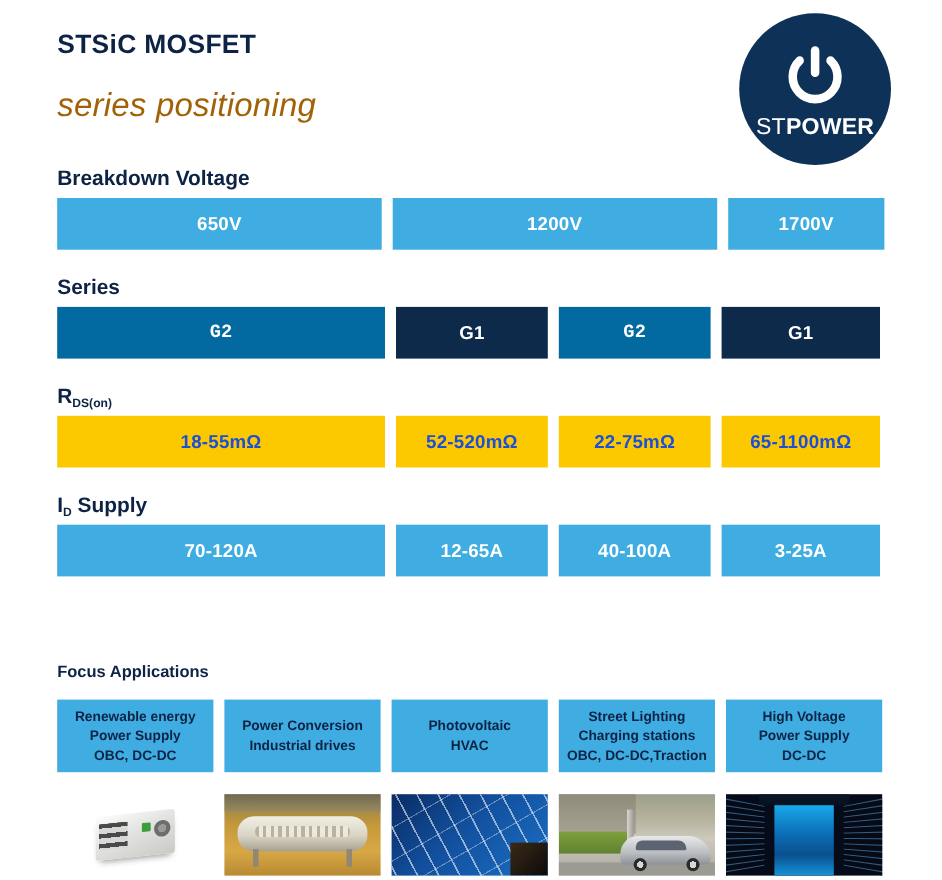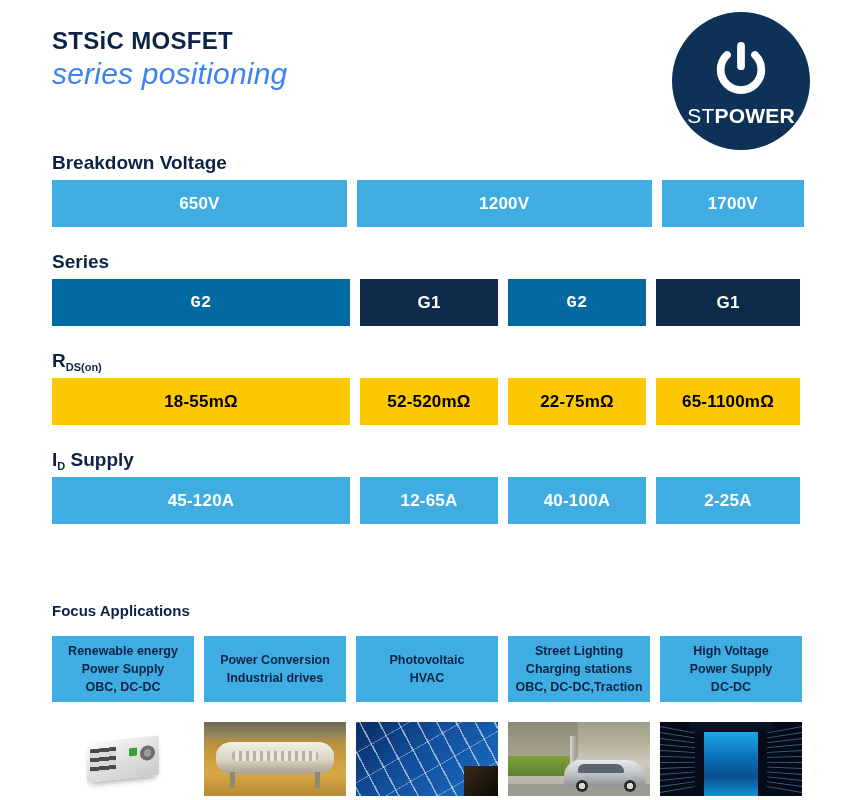--- a/index.html
+++ b/index.html
@@ -32,24 +32,25 @@
     font-weight: bold;
     color: #0d2345;
     letter-spacing: 0.3px;
     line-height: 1.12;
     white-space: nowrap;
   }
   .title-sub {
     font-size: 30px;
     font-weight: normal;
     font-style: italic;
-    color: #3b82f6;
+    color: #a16207;
     letter-spacing: 0.2px;
     line-height: 1.25;
     white-space: nowrap;
+    margin-top: 22px;
   }
 
   
   .logo {
     position: absolute;
     left: 672px;
     top: 12px;
     width: 138px;
     height: 138px;
     border-radius: 50%;
@@ -115,21 +116,21 @@
     justify-content: center;
     font-size: 17px;
     font-weight: bold;
     letter-spacing: 0.2px;
     white-space: nowrap;
     box-sizing: border-box;
   }
   .cell.blue   { background: #3fadE2; color: #ffffff; }
   .cell.magenta{ background: #0369a1; color: #ffffff; font-family: Liberation Mono, monospace; }
   .cell.navy   { background: #0d2a4b; color: #ffffff; }
-  .cell.yellow { background: #fcc900; color: #000000; }
+  .cell.yellow { background: #fcc900; color: #1d4ed8; }
 
   .w-span2 { width: 298px; }   
   .w-span2b{ width: 298px; }   
   .w-col   { width: 138px; }
   .w-col-r { width: 144px; }
   .gap-row { height: 22px; }
 
   
   .focus-section {
     position: absolute;
@@ -426,24 +427,24 @@
     <div class="cell yellow w-col">22-75mΩ</div>
     <div class="cell yellow w-col-r">65-1100mΩ</div>
   </div>
 
   <div class="gap-row"></div>
 
   <div class="row-label">
     <span>I</span><sub>D</sub><span> Supply</span>
   </div>
   <div class="cells">
-    <div class="cell blue w-span2">45-120A</div>
+    <div class="cell blue w-span2">70-120A</div>
     <div class="cell blue w-col">12-65A</div>
     <div class="cell blue w-col">40-100A</div>
-    <div class="cell blue w-col-r">2-25A</div>
+    <div class="cell blue w-col-r">3-25A</div>
   </div>
 </div>
 
 <div class="focus-section">
   <div class="focus-title">Focus Applications</div>
   <div class="focus-cells">
 
     <div class="focus-cell">
       <span class="line">Renewable energy</span>
       <span class="line">Power Supply</span>

